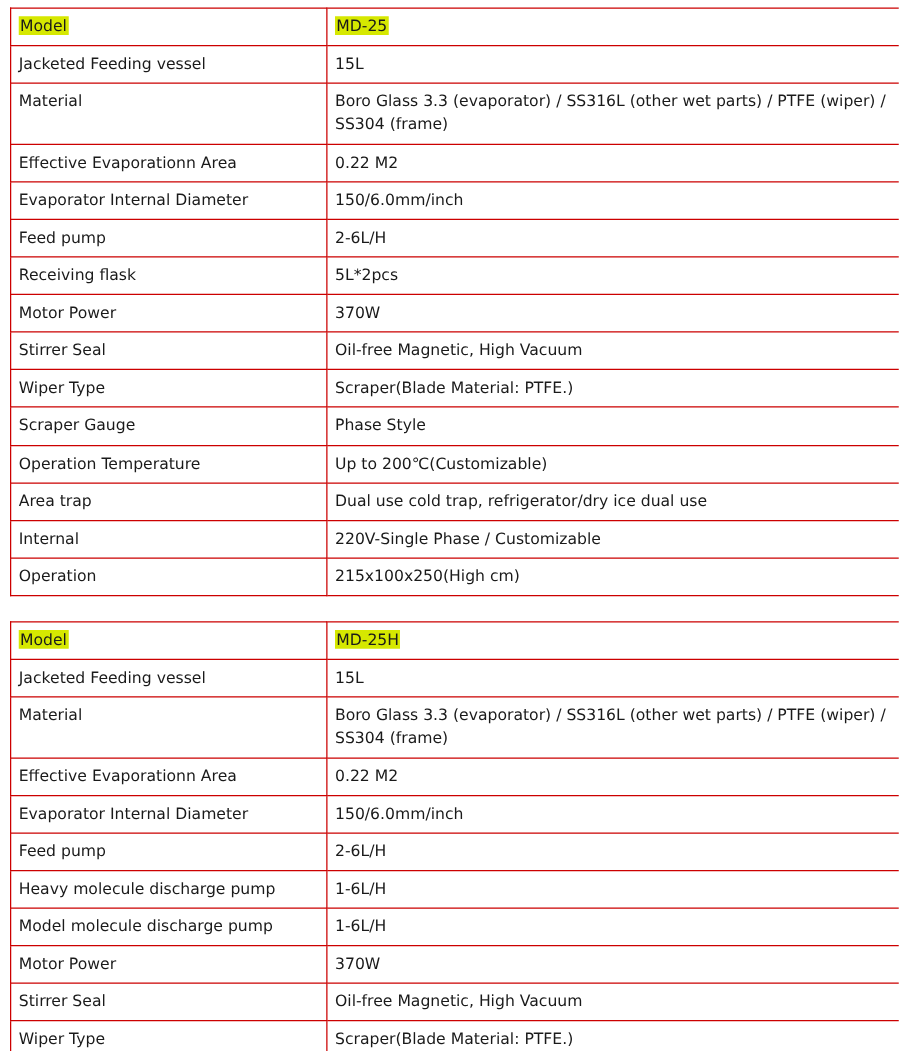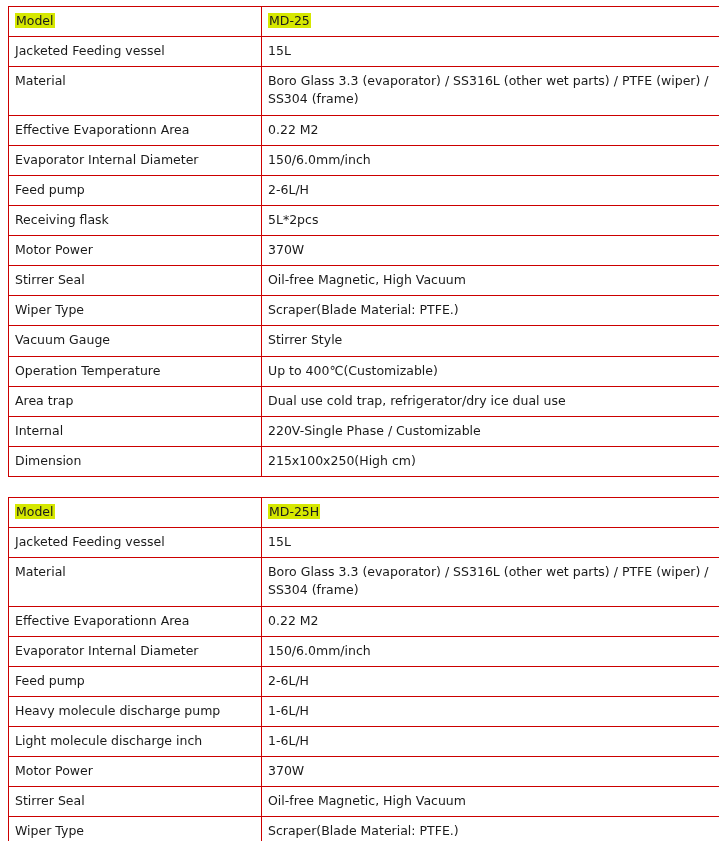--- a/index.html
+++ b/index.html
@@ -91,37 +91,37 @@
           </tr>
           <tr>
             <td class="label"><span>Stirrer Seal</span></td>
             <td class="value"><span>Oil-free Magnetic, High Vacuum</span></td>
           </tr>
           <tr>
             <td class="label"><span>Wiper Type</span></td>
             <td class="value"><span>Scraper(Blade Material: PTFE.)</span></td>
           </tr>
           <tr>
-            <td class="label"><span>Vacuum Gauge</span></td>
-            <td class="value"><span>Stirrer Style</span></td>
+            <td class="label"><span>Scraper Gauge</span></td>
+            <td class="value"><span>Phase Style</span></td>
           </tr>
           <tr>
             <td class="label"><span>Operation Temperature</span></td>
-            <td class="value"><span>Up to 400℃(Customizable)</span></td>
+            <td class="value"><span>Up to 200℃(Customizable)</span></td>
           </tr>
           <tr>
             <td class="label"><span>Area trap</span></td>
             <td class="value"><span>Dual use cold trap, refrigerator/dry ice dual use</span></td>
           </tr>
           <tr>
             <td class="label"><span>Internal</span></td>
             <td class="value"><span>220V-Single Phase / Customizable</span></td>
           </tr>
           <tr>
-            <td class="label"><span>Dimension</span></td>
+            <td class="label"><span>Operation</span></td>
             <td class="value"><span>215x100x250(High cm)</span></td>
           </tr>
         </tbody>
       </table>
       <table class="spec">
         <tbody>
           <tr>
             <td class="label mark-cell"><span class="hl">Model</span></td>
             <td class="value mark-cell"><span class="hl">MD-25H</span></td>
           </tr>
@@ -143,21 +143,21 @@
           </tr>
           <tr>
             <td class="label"><span>Feed pump</span></td>
             <td class="value"><span>2-6L/H</span></td>
           </tr>
           <tr>
             <td class="label"><span class="bold">Heavy molecule discharge pump</span></td>
             <td class="value"><span class="bold">1-6L/H</span></td>
           </tr>
           <tr>
-            <td class="label"><span class="bold">Light molecule discharge inch</span></td>
+            <td class="label"><span class="bold">Model molecule discharge pump</span></td>
             <td class="value"><span class="bold">1-6L/H</span></td>
           </tr>
           <tr>
             <td class="label"><span>Motor Power</span></td>
             <td class="value"><span>370W</span></td>
           </tr>
           <tr>
             <td class="label"><span>Stirrer Seal</span></td>
             <td class="value"><span>Oil-free Magnetic, High Vacuum</span></td>
           </tr>

